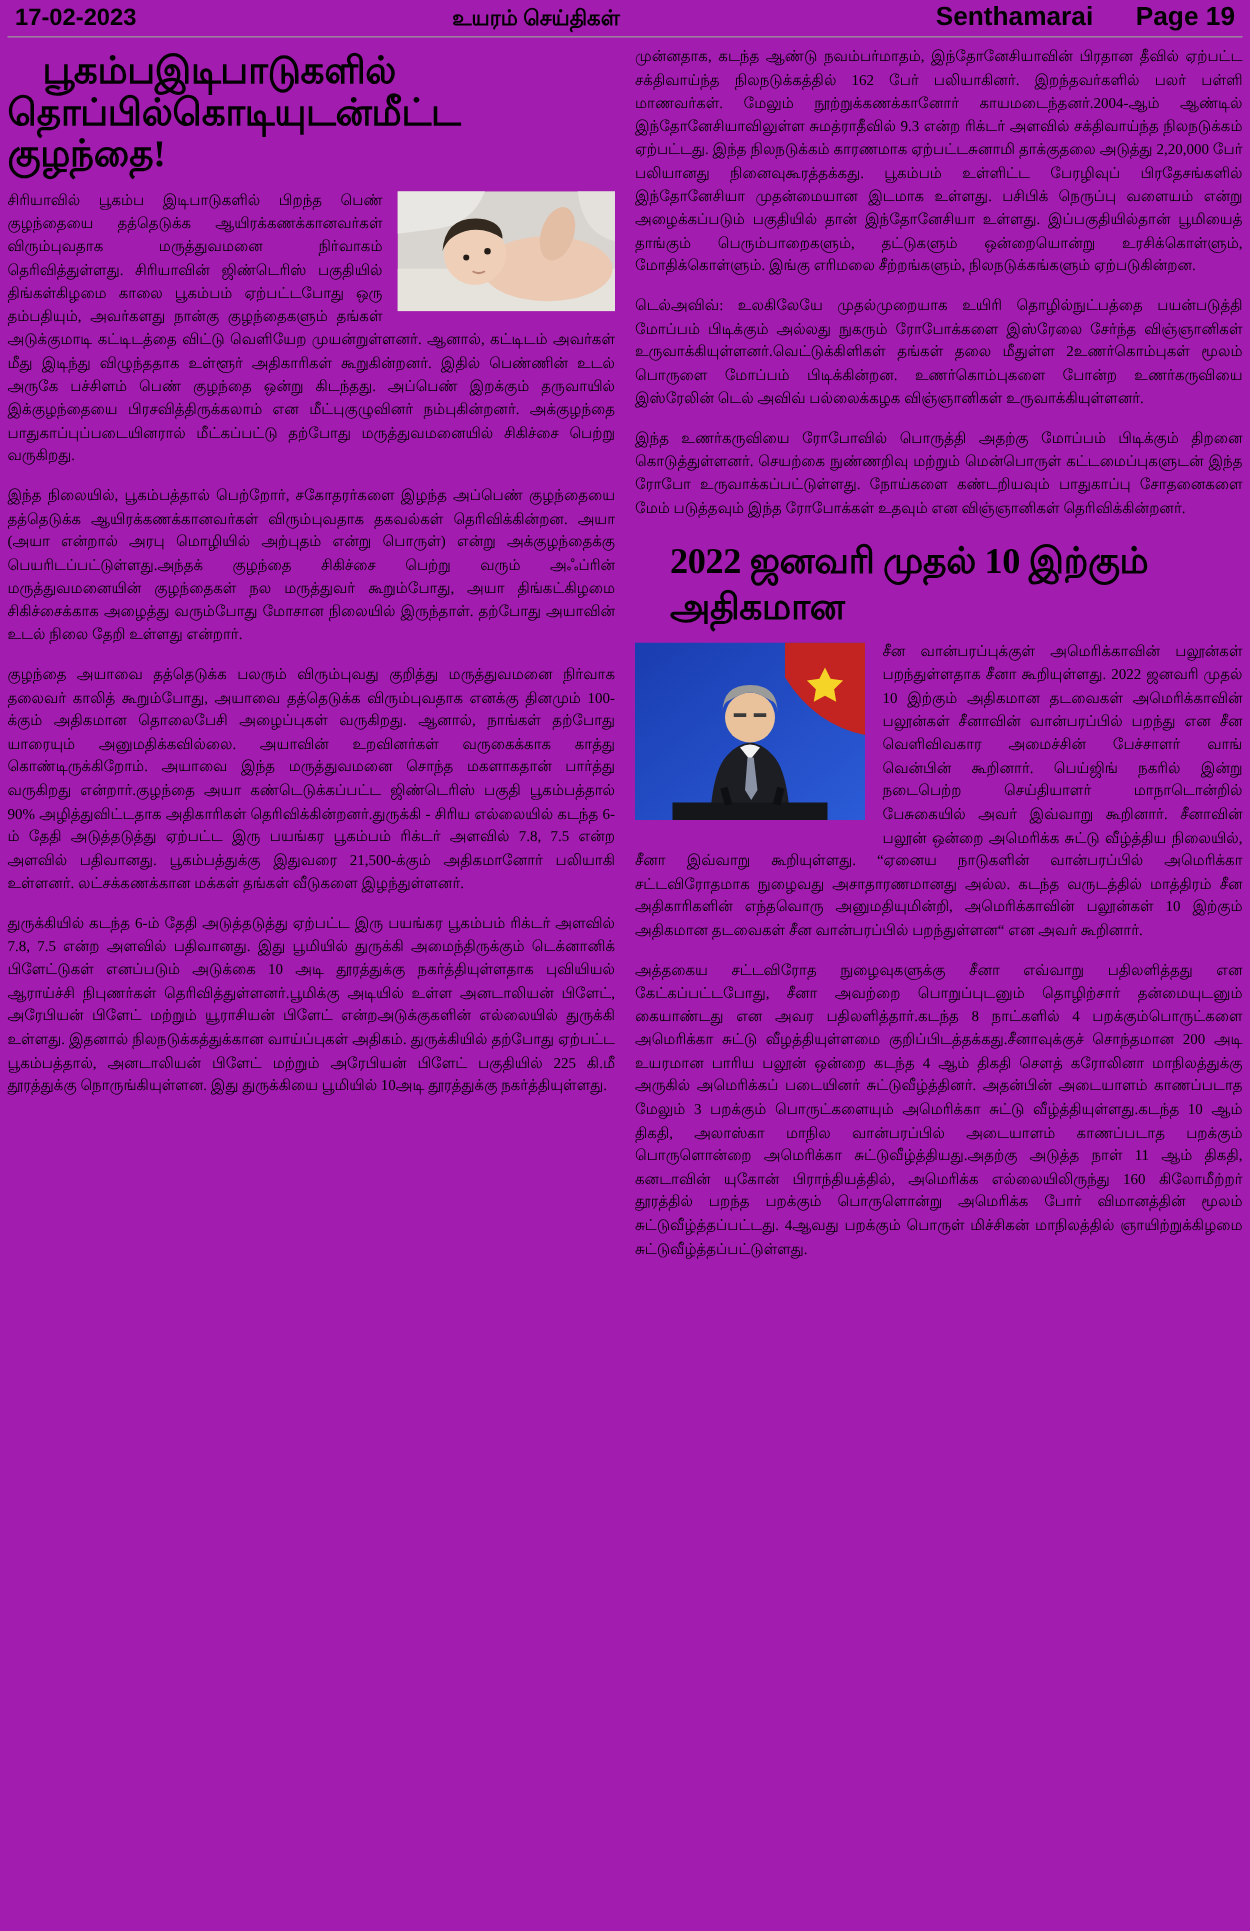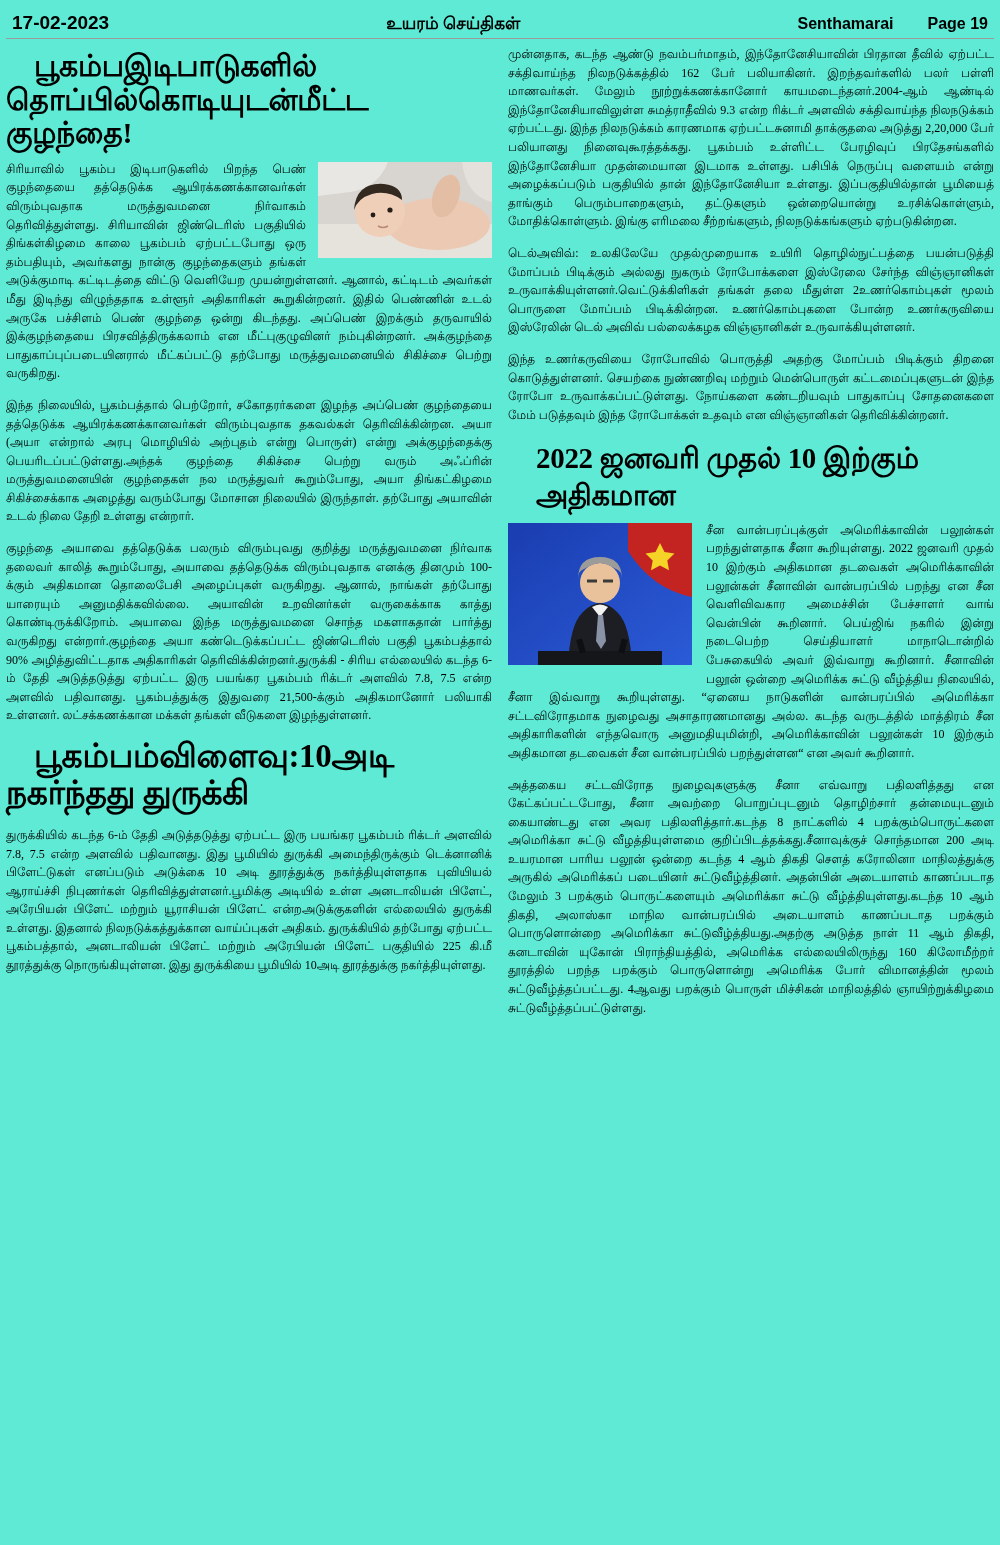--- a/index.html
+++ b/index.html
@@ -1,28 +1,28 @@
 <!DOCTYPE html>
 <html lang="ta"><head>
 <meta charset="utf-8">
 <style>
   html,body{margin:0;padding:0;background:#fff;}
   .page{
-    width:1000px;height:1545px;background:#5eead4;color:#000;
+    width:1000px;height:1545px;background:#a21caf;color:#000;
     font-family:"Liberation Serif", serif;box-sizing:border-box;
-    padding:10px 6px;overflow:hidden;
+    padding:0 6px;overflow:hidden;
   }
   
   .masthead{
     display:flex;justify-content:space-between;align-items:baseline;
     border-bottom:1.5px solid #9a9a9a;padding:2px 6px 3px 6px;
   }
   .masthead .date{font-family:"Liberation Sans",sans-serif;font-weight:bold;font-size:19px;}
   .masthead .section{font-size:17px;font-weight:bold;}
-  .masthead .brand{font-family:"Liberation Sans",sans-serif;font-weight:bold;font-size:16px;}
+  .masthead .brand{font-family:"Liberation Sans",sans-serif;font-weight:bold;font-size:21px;}
   .masthead .brand .pg{margin-left:34px;}
   
   .columns{display:flex;gap:16px;padding-top:6px;}
   .col{flex:1;min-width:0;}
   p{ text-align:justify;font-size:12px;line-height:1.55;margin:0 0 13px 0;}
   
   .hl{font-weight:bold;letter-spacing:-0.3px;margin:2px 0 10px 0;line-height:1.12;}
   .hl-baby{font-size:30px;margin-top:4px;}
   .hl-turkey{font-size:33px;margin:10px 0 14px 0;}
   .hl-robot{font-size:30px;text-align:center;margin:14px 0 16px 0;}
@@ -69,21 +69,20 @@
             <circle cx="55" cy="53" r="2.4" fill="#241d18"></circle>
             <path d="M60,64 q5,3 10,0" stroke="#b98a73" stroke-width="1.6" fill="none"></path>
           </svg>
           <p>சிரியாவில் பூகம்ப இடிபாடுகளில் பிறந்த பெண் குழந்தையை தத்தெடுக்க ஆயிரக்கணக்கானவர்கள் விரும்புவதாக மருத்துவமனை நிர்வாகம் தெரிவித்துள்ளது. சிரியாவின் ஜிண்டெரிஸ் பகுதியில் திங்கள்கிழமை காலை பூகம்பம் ஏற்பட்டபோது ஒரு தம்பதியும், அவர்களது நான்கு குழந்தைகளும் தங்கள் அடுக்குமாடி கட்டிடத்தை விட்டு வெளியேற முயன்றுள்ளனர். ஆனால், கட்டிடம் அவர்கள் மீது இடிந்து விழுந்ததாக உள்ளூர் அதிகாரிகள் கூறுகின்றனர். இதில் பெண்ணின் உடல் அருகே பச்சிளம் பெண் குழந்தை ஒன்று கிடந்தது. அப்பெண் இறக்கும் தருவாயில் இக்குழந்தையை பிரசவித்திருக்கலாம் என மீட்புகுழுவினர் நம்புகின்றனர். அக்குழந்தை பாதுகாப்புப்படையினரால் மீட்கப்பட்டு தற்போது மருத்துவமனையில் சிகிச்சை பெற்று வருகிறது.</p>
           <p>இந்த நிலையில், பூகம்பத்தால் பெற்றோர், சகோதரர்களை இழந்த அப்பெண் குழந்தையை தத்தெடுக்க ஆயிரக்கணக்கானவர்கள் விரும்புவதாக தகவல்கள் தெரிவிக்கின்றன. அயா (அயா என்றால் அரபு மொழியில் அற்புதம் என்று பொருள்) என்று அக்குழந்தைக்கு பெயரிடப்பட்டுள்ளது.அந்தக் குழந்தை சிகிச்சை பெற்று வரும் அஃப்ரின் மருத்துவமனையின் குழந்தைகள் நல மருத்துவர் கூறும்போது, அயா திங்கட்கிழமை சிகிச்சைக்காக அழைத்து வரும்போது மோசான நிலையில் இருந்தாள். தற்போது அயாவின் உடல் நிலை தேறி உள்ளது என்றார்.</p>
           <p>குழந்தை அயாவை தத்தெடுக்க பலரும் விரும்புவது குறித்து மருத்துவமனை நிர்வாக தலைவர் காலித் கூறும்போது, அயாவை தத்தெடுக்க விரும்புவதாக எனக்கு தினமும் 100-க்கும் அதிகமான தொலைபேசி அழைப்புகள் வருகிறது. ஆனால், நாங்கள் தற்போது யாரையும் அனுமதிக்கவில்லை. அயாவின் உறவினர்கள் வருகைக்காக காத்து கொண்டிருக்கிறோம். அயாவை இந்த மருத்துவமனை சொந்த மகளாகதான் பார்த்து வருகிறது என்றார்.குழந்தை அயா கண்டெடுக்கப்பட்ட ஜிண்டெரிஸ் பகுதி பூகம்பத்தால் 90% அழித்துவிட்டதாக அதிகாரிகள் தெரிவிக்கின்றனர்.துருக்கி - சிரிய எல்லையில் கடந்த 6-ம் தேதி அடுத்தடுத்து ஏற்பட்ட இரு பயங்கர பூகம்பம் ரிக்டர் அளவில் 7.8, 7.5 என்ற அளவில் பதிவானது. பூகம்பத்துக்கு இதுவரை 21,500-க்கும் அதிகமானோர் பலியாகி உள்ளனர். லட்சக்கணக்கான மக்கள் தங்கள் வீடுகளை இழந்துள்ளனர்.</p>
         </div>
       </article>
 
       <article>
-        <h2 class="hl hl-turkey hl-inline"><span>பூகம்பம்விளைவு:10அடி நகர்ந்தது துருக்கி</span></h2>
         <div>
           <p>துருக்கியில் கடந்த 6-ம் தேதி அடுத்தடுத்து ஏற்பட்ட இரு பயங்கர பூகம்பம் ரிக்டர் அளவில் 7.8, 7.5 என்ற அளவில் பதிவானது. இது பூமியில் துருக்கி அமைந்திருக்கும் டெக்னானிக் பிளேட்டுகள் எனப்படும் அடுக்கை 10 அடி தூரத்துக்கு நகர்த்தியுள்ளதாக புவியியல் ஆராய்ச்சி நிபுணர்கள் தெரிவித்துள்ளனர்.பூமிக்கு அடியில் உள்ள அனடாலியன் பிளேட், அரேபியன் பிளேட் மற்றும் யூராசியன் பிளேட் என்றஅடுக்குகளின் எல்லையில் துருக்கி உள்ளது. இதனால் நிலநடுக்கத்துக்கான வாய்ப்புகள் அதிகம். துருக்கியில் தற்போது ஏற்பட்ட பூகம்பத்தால், அனடாலியன் பிளேட் மற்றும் அரேபியன் பிளேட் பகுதியில் 225 கி.மீ தூரத்துக்கு நொருங்கியுள்ளன. இது துருக்கியை பூமியில் 10அடி தூரத்துக்கு நகர்த்தியுள்ளது.</p>
 
         </div>
       </article>
 
     </div>
 
     <div class="col">
 

